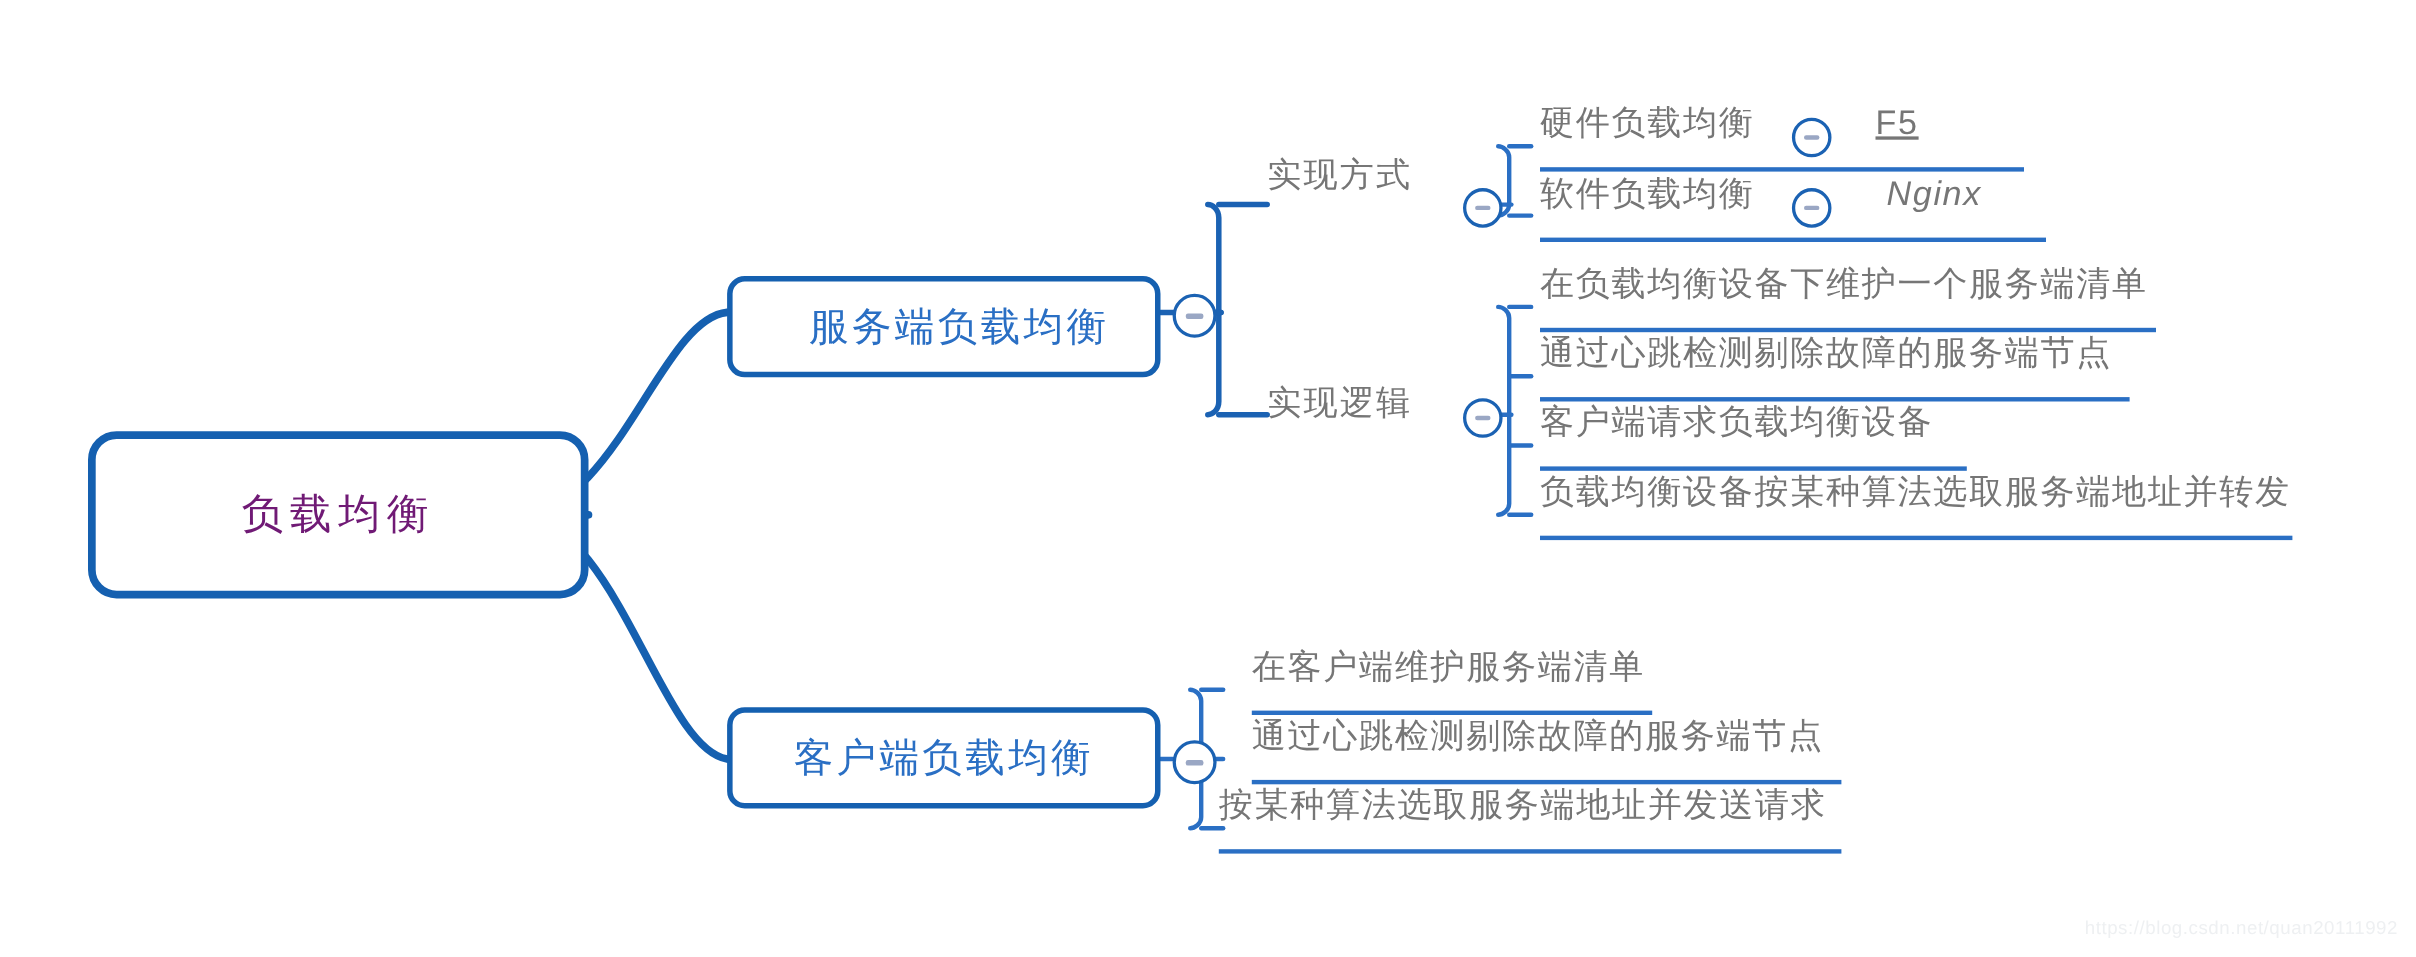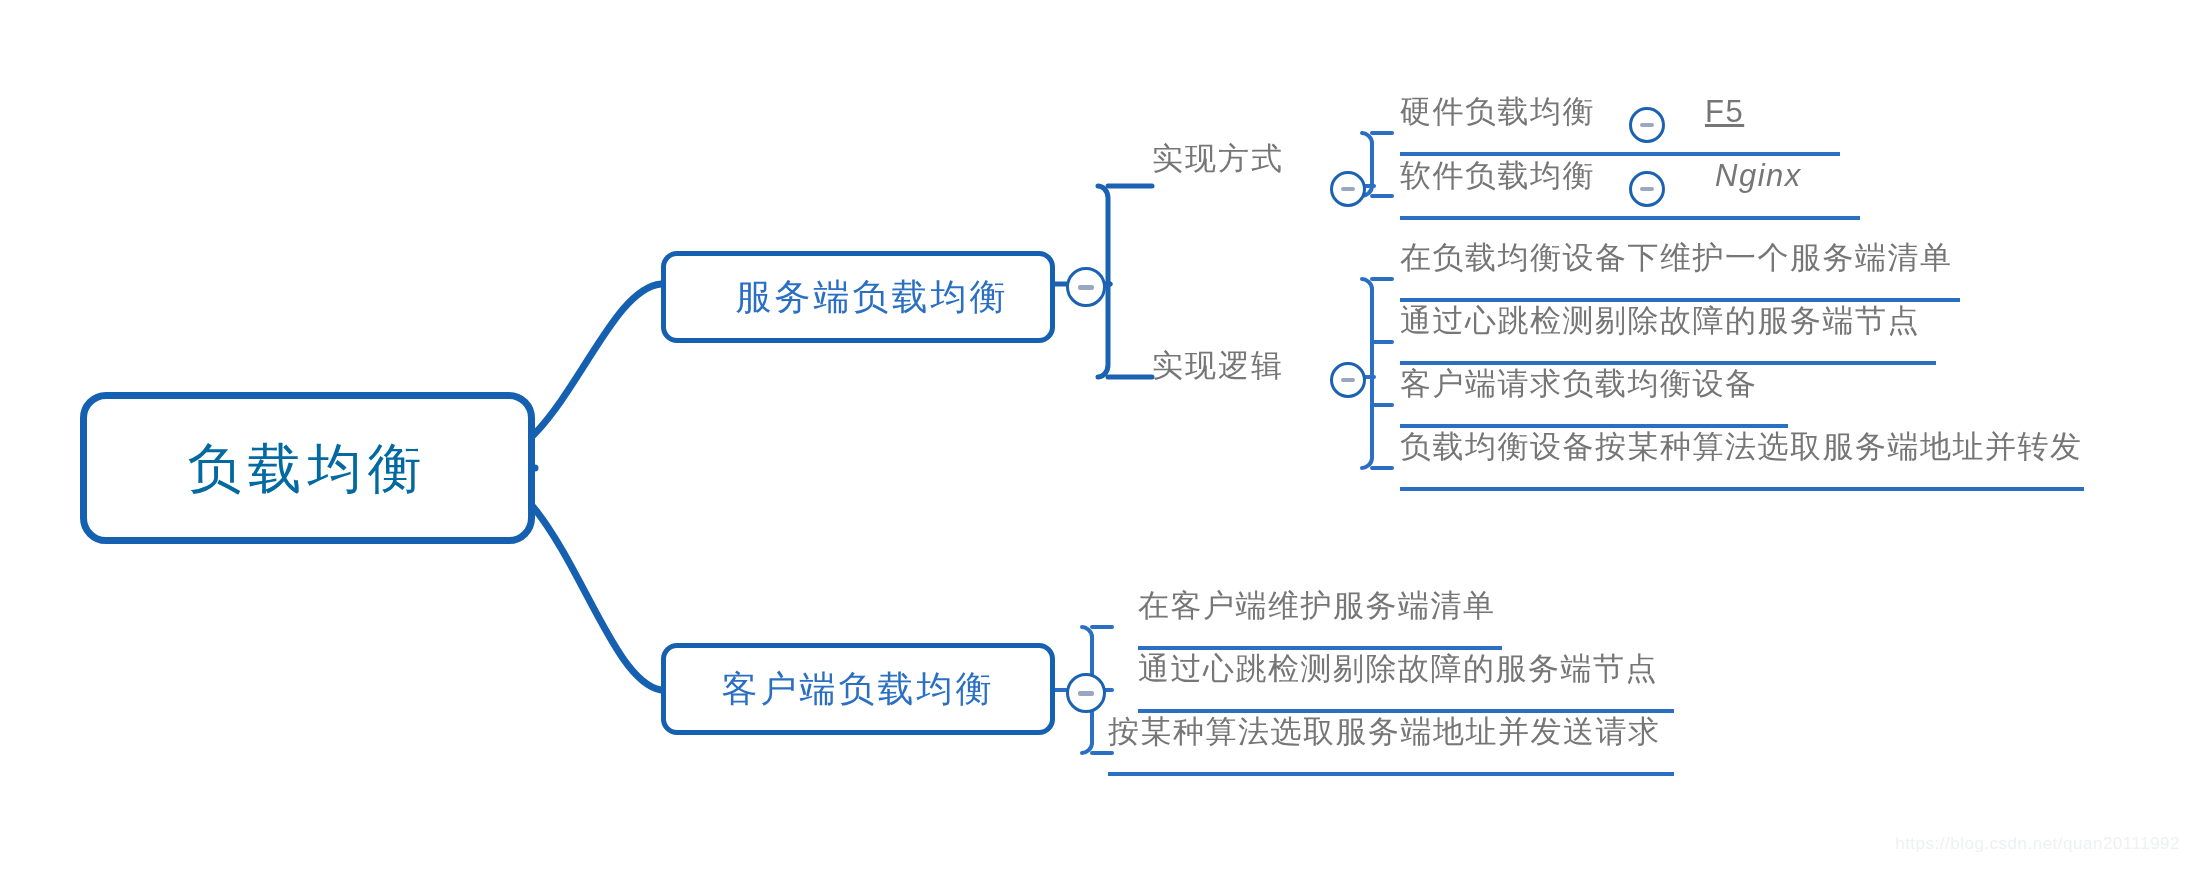--- a/index.html
+++ b/index.html
@@ -14,21 +14,21 @@
   svg.wires{position:absolute;left:0;top:0;width:2196px;height:870px;pointer-events:none;}
 
   
   .node{position:absolute;box-sizing:border-box;display:flex;align-items:center;justify-content:center;}
 
   .root-node{
     left:80px;top:392px;width:455px;height:152px;
     border:7px solid #1560b0;border-radius:26px;background:#ffffff;
   }
   .root-label{
-    font-size:54px;color:#0369a1;letter-spacing:6px;line-height:1;white-space:nowrap;
+    font-size:38px;color:#701a75;letter-spacing:6px;line-height:1;white-space:nowrap;
   }
 
   .branch-node{
     border:5px solid #1560b0;border-radius:16px;background:#ffffff;
     width:394px;height:92px;
   }
   .branch-label{font-size:36px;color:#2a6fc4;letter-spacing:3px;white-space:nowrap;line-height:1;}
   #branch-0{left:661px;top:251px;padding-left:28px;}
   #branch-1{left:661px;top:643px;}
 

